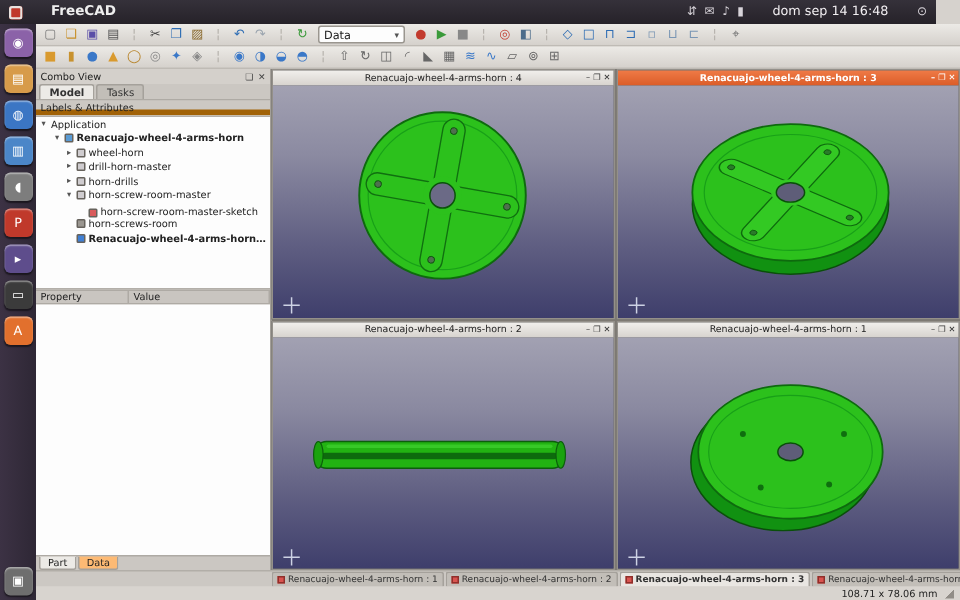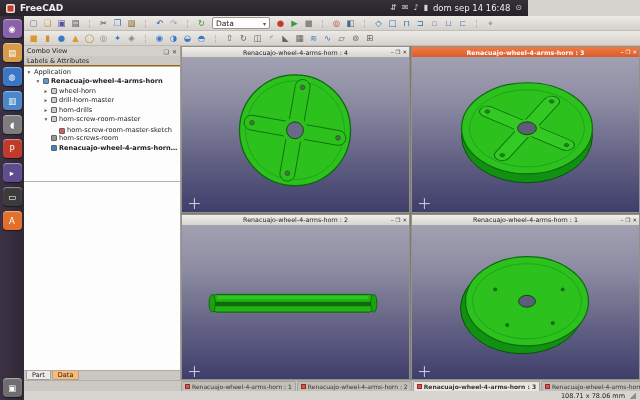--- a/index.html
+++ b/index.html
@@ -1,22 +1,22 @@
 <!DOCTYPE html>
 <html><head>
 <meta charset="utf-8">
 <style>
   *{margin:0;padding:0;box-sizing:border-box}
   html,body{width:640px;height:400px;overflow:hidden}
   body{font-family:"DejaVu Sans","Liberation Sans",sans-serif;background:#d6d2cd;position:relative}
   .screen{position:absolute;inset:0;width:640px;height:400px}
 
   
-  .topbar{position:absolute;top:0;left:0;width:528px;height:16px;background:linear-gradient(#35313a,#262229);
-    color:#eee;display:flex;align-items:center;font-size:9px;padding:1px 6px;gap:5px;z-index:30}
+  .topbar{position:absolute;top:0;left:0;width:624px;height:16px;background:linear-gradient(#35313a,#262229);
+    color:#eee;display:flex;align-items:center;font-size:9px;padding:1px 6px;gap:19px;z-index:30}
   .fc-logo{width:9px;height:9px;border-radius:2px;background:#c0392b;box-shadow:inset 0 0 0 1.5px #e8e3df;flex:0 0 auto}
   .tb-title{font-weight:bold;font-size:9px}
   .flex1{flex:1}
   .ind{font-size:8px;color:#d8d4da;line-height:16px}
   .indicators{display:flex;gap:5px;align-items:center}
   .clock{font-size:8.5px;color:#f2eff2}
 
   
   .dock{position:absolute;top:16px;left:0;width:24px;height:384px;background:linear-gradient(90deg,#3c3244,#2e2735);z-index:20;padding:3px 0}
   .dock-list{display:flex;flex-direction:column;align-items:center;gap:5px;height:100%}
@@ -36,21 +36,21 @@
 
   .main{flex:1;display:flex;min-height:0}
 
   
   .combo{width:157px;flex:0 0 auto;background:#d4d0cb;border-right:1px solid #a39f99;display:flex;flex-direction:column;font-size:6.8px;color:#222}
   .combo-head{height:10px;display:flex;align-items:center;justify-content:space-between;padding:0 3px;background:#d4d0cb;font-size:6.5px}
   .combo-head-btns{display:flex;gap:3px;font-size:6px;color:#444}
   .combo-tabs{height:11px;display:flex;align-items:flex-end;padding-left:2px;gap:1px;background:#cbc7c2;border-bottom:1px solid #aeaaa4}
   .ctab{height:10px;padding:0 6px;display:flex;align-items:center;font-size:6.8px;background:#c2beb8;border:1px solid #a5a19b;border-bottom:none;border-radius:2px 2px 0 0;color:#333}
   .ctab.active{background:#eceae6;font-weight:bold}
-  .labels-header{height:10px;line-height:10px;background:#ccc8c3;border-bottom:1px solid #a16207;padding-left:3px;font-size:6.5px}
+  .labels-header{height:10px;line-height:10px;background:#ccc8c3;border-bottom:4px solid #a16207;padding-left:3px;font-size:6.5px}
   .tree-wrap{height:116px;background:#fdfdfd;border:1px solid #b3afa9;border-left:none;border-right:none;overflow:hidden}
   .tree-row{height:9.5px;display:flex;align-items:center;gap:2px;white-space:nowrap;padding-left:3px}
   .tw{width:6px;font-size:5.5px;color:#555;text-align:center;flex:0 0 auto}
   .ticon{width:6px;height:6px;border:1px solid #66625c;border-radius:1px;background:#cfcccf;flex:0 0 auto}
   .tlabel{font-size:6.6px;overflow:hidden;text-overflow:ellipsis}
   .tlabel.bold{font-weight:bold}
   .prop-header{height:10px;display:flex;background:#c9c5c0;border-top:1px solid #aeaaa4;border-bottom:1px solid #aeaaa4}
   .ph-cell{line-height:9px;font-size:6.5px;padding-left:3px;flex:1;border-right:1px solid #aeaaa4}
   .ph-cell:first-child{flex:0 0 62px}
   .prop-body{flex:1;background:#fdfdfd}
@@ -222,20 +222,24 @@
     <div class="main">
 
       <div class="combo">
         <div class="combo-head">
           <span>Combo View</span>
           <span class="combo-head-btns">
             <span>❏</span>
             <span>✕</span>
           </span>
         </div>
+        <div class="combo-tabs">
+          <span class="ctab active">Model</span>
+          <span class="ctab">Tasks</span>
+        </div>
         <div class="labels-header">Labels &amp; Attributes</div>
         <div class="tree-wrap">
           <div class="tree-row" style="padding-left:2px">
             <span class="tw">▾</span>
             <span class="tlabel">Application</span>
           </div>
           <div>
 
               <div class="tree-row" style="padding-left: 11px;">
                 <span class="tw">▾</span>
@@ -279,20 +283,24 @@
                 <span class="ticon" style="background: rgb(154, 150, 144);"></span>
                 <span class="tlabel">horn-screws-room</span>
               </div>
 
               <div class="tree-row" style="padding-left: 19px;">
                 <span class="tw"></span>
                 <span class="ticon" style="background: rgb(63, 127, 212);"></span>
                 <span class="tlabel bold">Renacuajo-wheel-4-arms-horn-final</span>
               </div>
             </div>
+        </div>
+        <div class="prop-header">
+          <span class="ph-cell">Property</span>
+          <span class="ph-cell">Value</span>
         </div>
         <div class="prop-body"></div>
         <div class="combo-bottom-tabs">
           <span class="btab active">Part</span>
           <span class="btab">Data</span>
         </div>
       </div>
 
       <div class="viewgrid">
 

